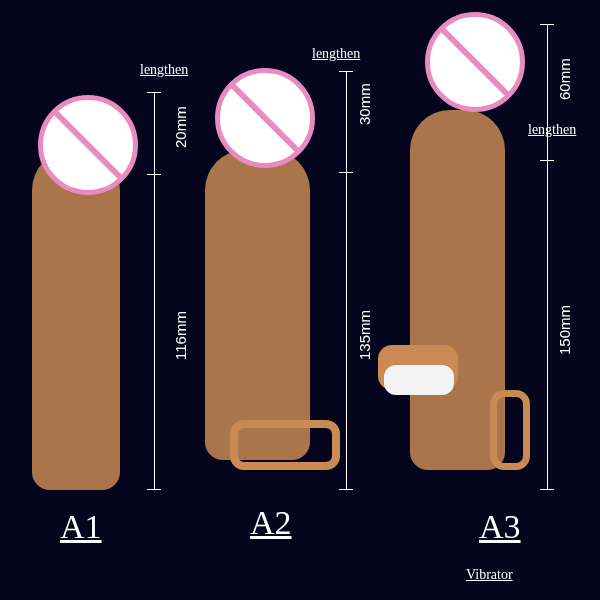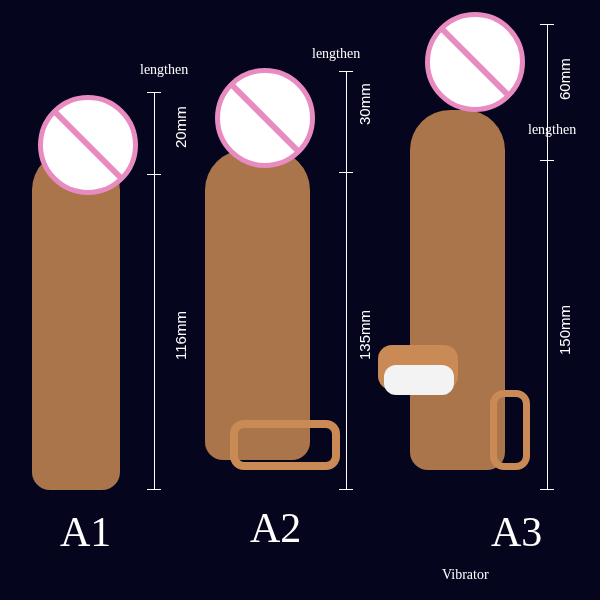--- a/index.html
+++ b/index.html
@@ -1,25 +1,25 @@
 <!DOCTYPE html>
 <html><head>
   <meta charset="utf-8">
   <style>
     html, body { margin: 0; padding: 0; }
     body { width: 600px; height: 600px; background: #05051e; position: relative; overflow: hidden; font-family: "Liberation Serif", serif; color: #ffffff; }
-    .abs { position: absolute; }
+    .abs { position: absolute; text-decoration: underline; }
     .item-shape { position: absolute; background: #c98a55; border-radius: 40px 40px 18px 18px; opacity: 0.85; }
     .cap { position: absolute; border-radius: 50%; background: #ffffff; border: 5px solid #e88bc0; box-sizing: border-box; }
     .cap::after { content: ""; position: absolute; left: 50%; top: 50%; width: 110%; height: 6px; background: #e88bc0; transform: translate(-50%,-50%) rotate(45deg); }
     .vline { position: absolute; width: 1px; background: #ffffff; }
     .tick { position: absolute; height: 1px; width: 14px; background: #ffffff; }
     .dim { position: absolute; font-family: "Liberation Sans", sans-serif; font-size: 15px; transform: rotate(-90deg); transform-origin: left top; white-space: nowrap; }
     .small { font-size: 14px; }
-    .label { font-size: 42px; }
+    .label { font-size: 34px; }
     .attach { position: absolute; background: #c98a55; border-radius: 14px; }
     .bullet { position: absolute; background: #f3f3f3; border-radius: 12px; }
   </style>
 </head>
 <body>
 
 <div class="item-shape" style="left:32px;top:150px;width:88px;height:340px;"></div>
 <div class="cap" style="left:38px;top:95px;width:100px;height:100px;"></div>
 <div class="abs small" style="left:140px;top:62px;">lengthen</div>
 <div class="vline" style="left:154px;top:92px;height:398px;"></div>
@@ -47,14 +47,14 @@
 <div class="attach" style="left:378px;top:345px;width:80px;height:45px;"></div>
 <div class="bullet" style="left:384px;top:365px;width:70px;height:30px;"></div>
 <div class="cap" style="left:425px;top:12px;width:100px;height:100px;"></div>
 <div class="abs small" style="left:528px;top:122px;">lengthen</div>
 <div class="vline" style="left:547px;top:24px;height:466px;"></div>
 <div class="tick" style="left:540px;top:24px;"></div>
 <div class="tick" style="left:540px;top:160px;"></div>
 <div class="tick" style="left:540px;top:489px;"></div>
 <div class="dim" style="left:556px;top:100px;">60mm</div>
 <div class="dim" style="left:556px;top:355px;">150mm</div>
-<div class="abs label" style="left:491px;top:508px;">A3</div>
-<div class="abs small" style="left:442px;top:567px;">Vibrator</div>
+<div class="abs label" style="left:479px;top:508px;">A3</div>
+<div class="abs small" style="left:466px;top:567px;">Vibrator</div>
 
 </body></html>

